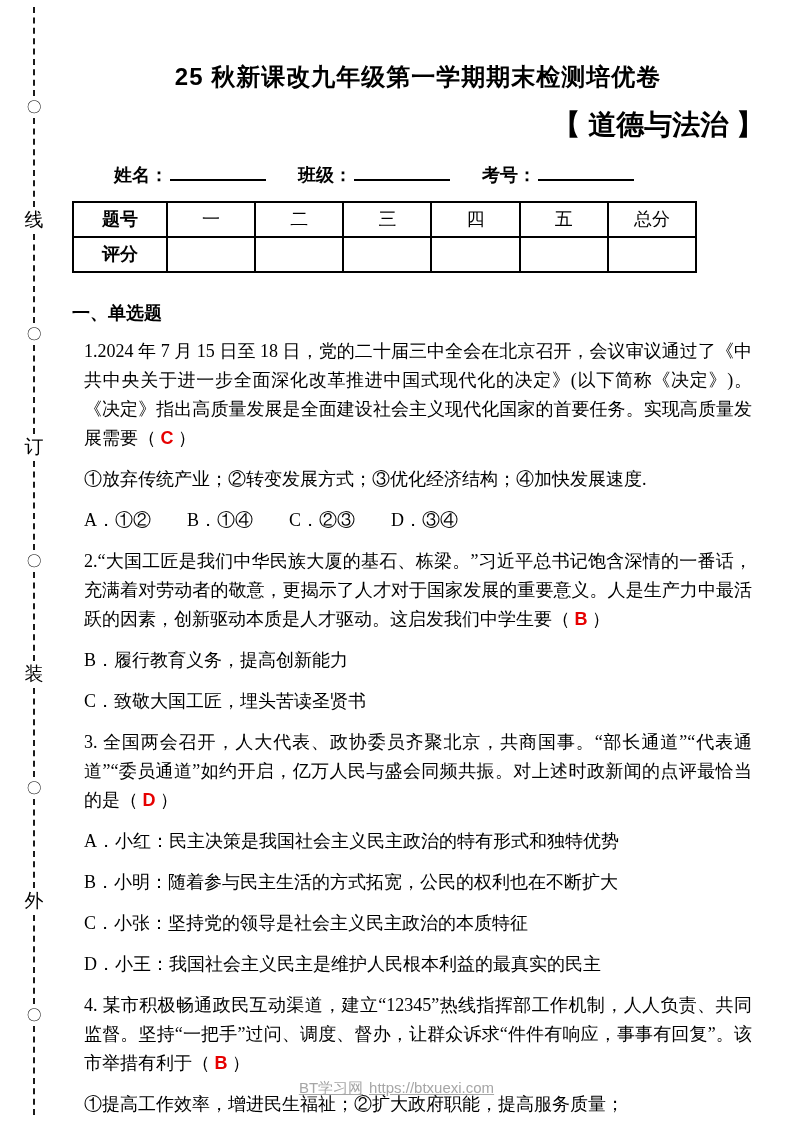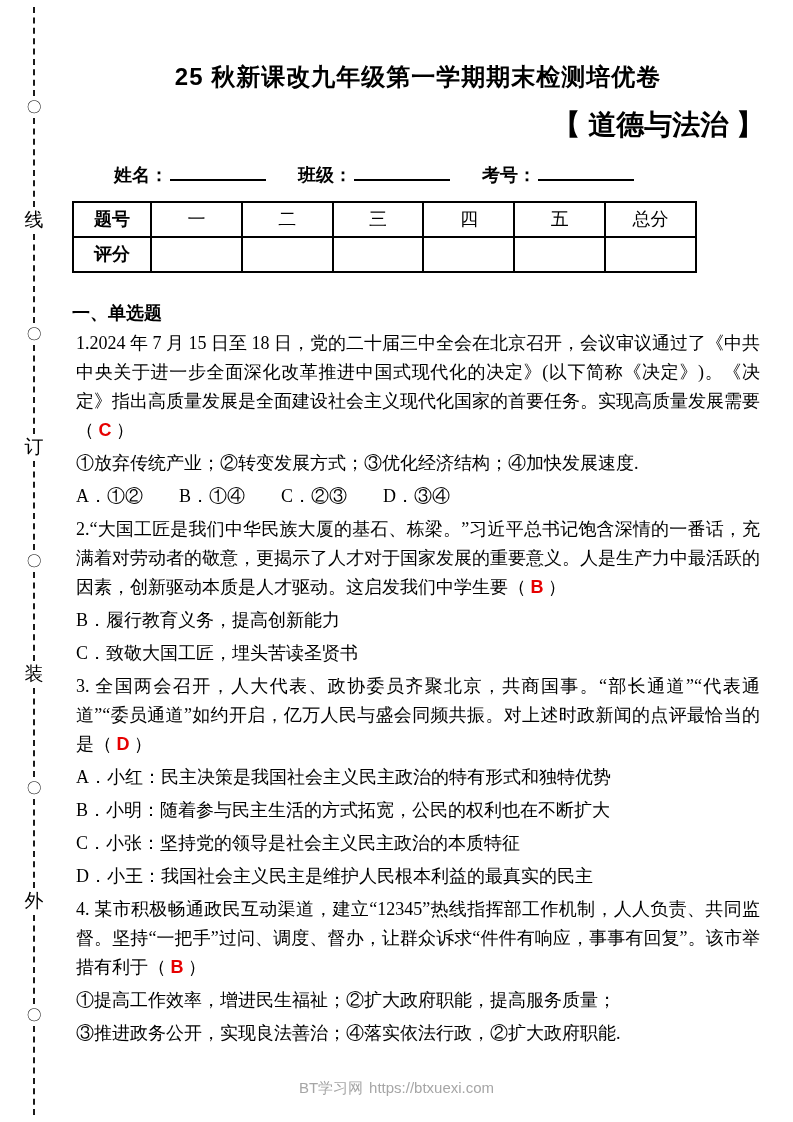--- a/index.html
+++ b/index.html
@@ -82,46 +82,47 @@
     margin-top: 14px;
     font-family: "Liberation Sans", "DejaVu Sans", sans-serif;
     font-size: 18px;
   }
   .score-table td {
     border: 2px solid #000;
     height: 35px;
     text-align: center;
     padding: 0;
   }
-  .score-table td.rowlabel { width: 78px; font-weight: 600; }
+  .score-table td.rowlabel { width: 94px; font-weight: 600; }
   .section-title {
     margin-top: 28px;
     font-family: "Liberation Sans", "DejaVu Sans", sans-serif;
     font-size: 18px;
     font-weight: bold;
   }
   .stem, .qline, .opt-line, .opt-inline {
-    margin: 4px;
+    margin: 12px;
     font-size: 18px;
     line-height: 29px;
     text-align: justify;
   }
   .answer {
     color: var(--answer-red, #e60000);
     font-weight: bold;
     font-family: "Liberation Sans", "DejaVu Sans", sans-serif;
   }
   .opt-inline .opt { margin-right: 36px; }
   .footer {
     position: absolute;
     left: 0; right: 0; bottom: 24px;
     text-align: center;
     font-family: "Liberation Sans", "DejaVu Sans", sans-serif;
     font-size: 15px;
     color: var(--footer-gray, #a6a6a6);
+    text-decoration: underline;
   }
   .footer span { margin: 0 3px; }
 </style>
 </head>
 <body>
 
 <div class="page">
 
   <div class="binding-strip" id="binding-strip">
       <div class="bdash"></div>

